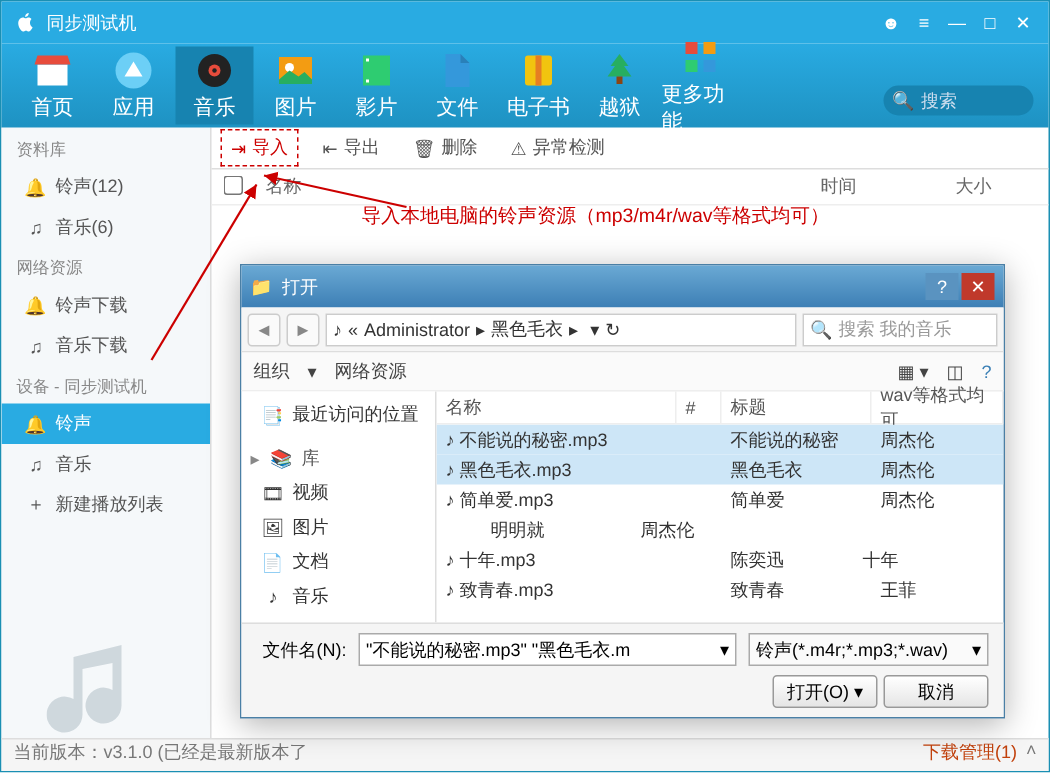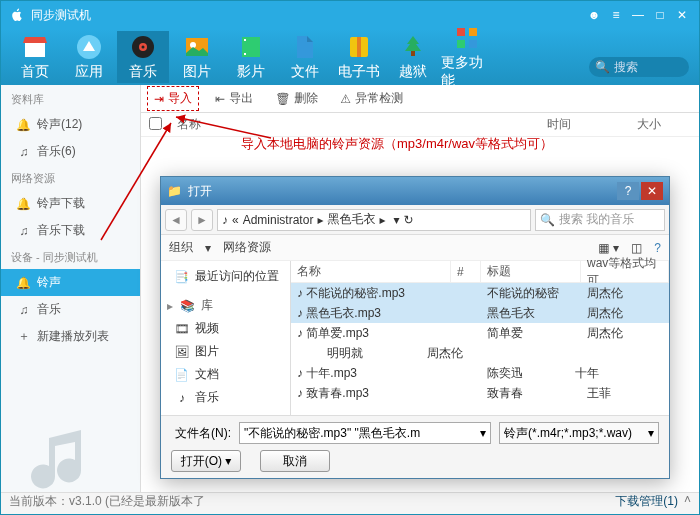--- a/index.html
+++ b/index.html
@@ -54,21 +54,21 @@
 .dlg-lhdr .lcol{padding:0 6px;border-right:1px solid #eee;height:100%;display:flex;align-items:center}
 .dlg-rows{flex:1;overflow:auto}
 .dlg-row{display:flex;align-items:center;height:20px;color:#333}
 .dlg-row .rc{padding:0 6px;white-space:nowrap;overflow:hidden;text-overflow:ellipsis}
 .dlg-row.sel{background:#cde6f7}
 .dlg-foot{border-top:1px solid #ddd;padding:6px 10px;background:#f5f5f5;display:flex;flex-direction:column;gap:6px}
 .dlg-foot-row{display:flex;align-items:center;gap:8px}
 .dlg-foot-row .lbl{width:60px;text-align:right}
 .dlg-foot-row .inp{flex:1;height:22px;border:1px solid #aaa;background:#fff;padding:0 4px;display:flex;align-items:center}
 .dlg-foot-row .sel{width:160px;height:22px;border:1px solid #aaa;background:#fafafa;padding:0 4px;display:flex;align-items:center;justify-content:space-between}
-.dlg-btns{display:flex;gap:19px}
+.dlg-btns{display:flex;justify-content:flex-end;gap:4px}
 .dlg-btn{min-width:70px;height:22px;border:1px solid #999;background:linear-gradient(#fff,#e5e5e5);border-radius:3px;display:flex;align-items:center;justify-content:center;cursor:pointer}
 svg{display:block}
 </style>
 </head>
 <body>
 
 <div class="window">
   <div class="titlebar">
     <span class="apple">
         <svg width="16" height="16" viewBox="0 0 16 16">
@@ -258,21 +258,21 @@
             </marker>
           </defs>
           <line x1="110" y1="25" x2="15" y2="4" stroke="#c00" stroke-width="1.5" marker-end="url(#ah2)"></line>
         </svg>
     </div>
   </div>
 
   <div class="statusbar">
     <span>当前版本：v3.1.0   (已经是最新版本了</span>
     <span class="spacer"></span>
-    <span style="color:#0c4a6e;cursor:pointer">下载管理(1)</span>
+    <span style="color:#c2410c;cursor:pointer">下载管理(1)</span>
     <span style="margin-left:6px">˄</span>
   </div>
 </div>
 
 <div class="dialog">
   <div class="dlg-title">
     <span style="margin-right:6px">📁</span>
     <span>打开</span>
     <span class="spacer"></span>
     <span class="wb" style="background:#5a93c0">?</span>

